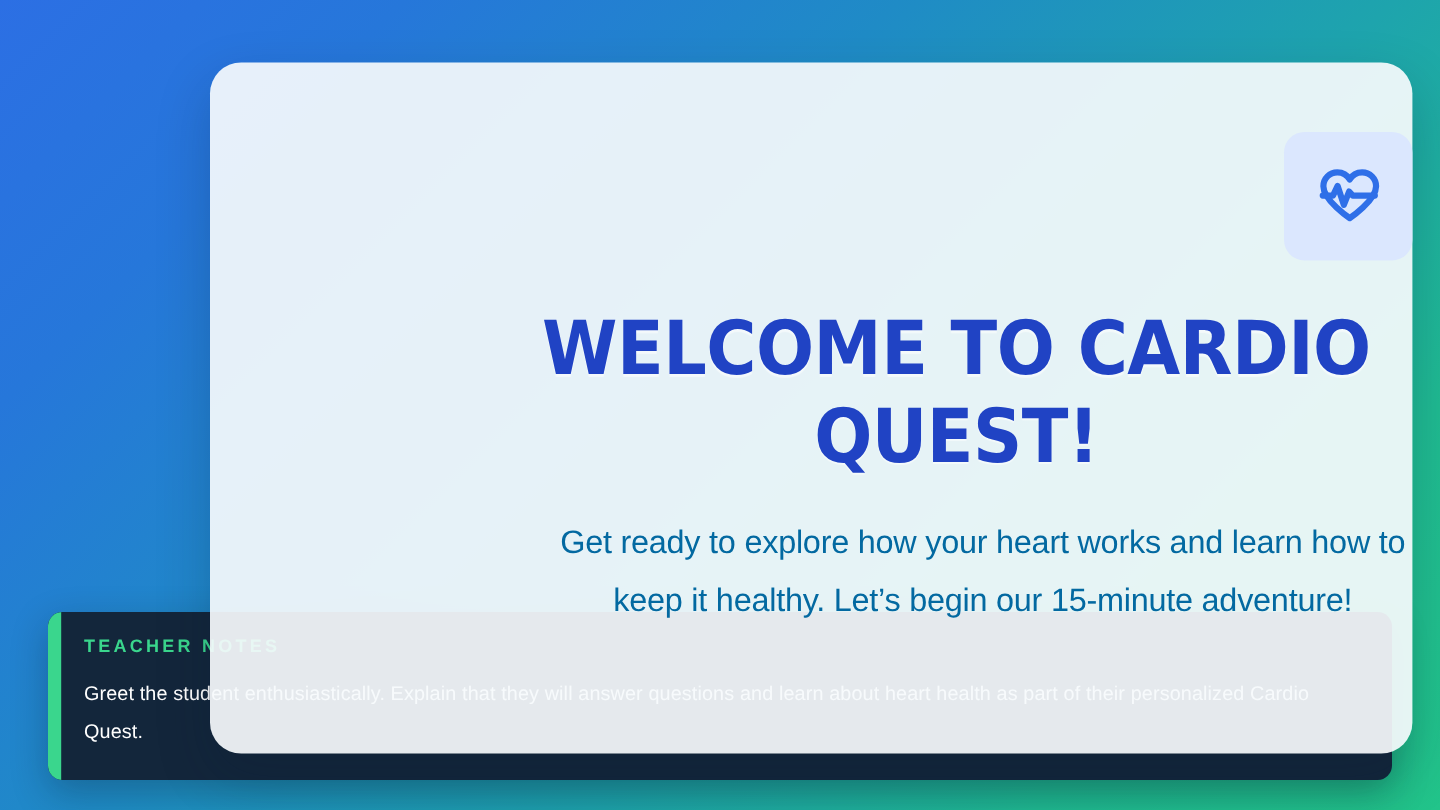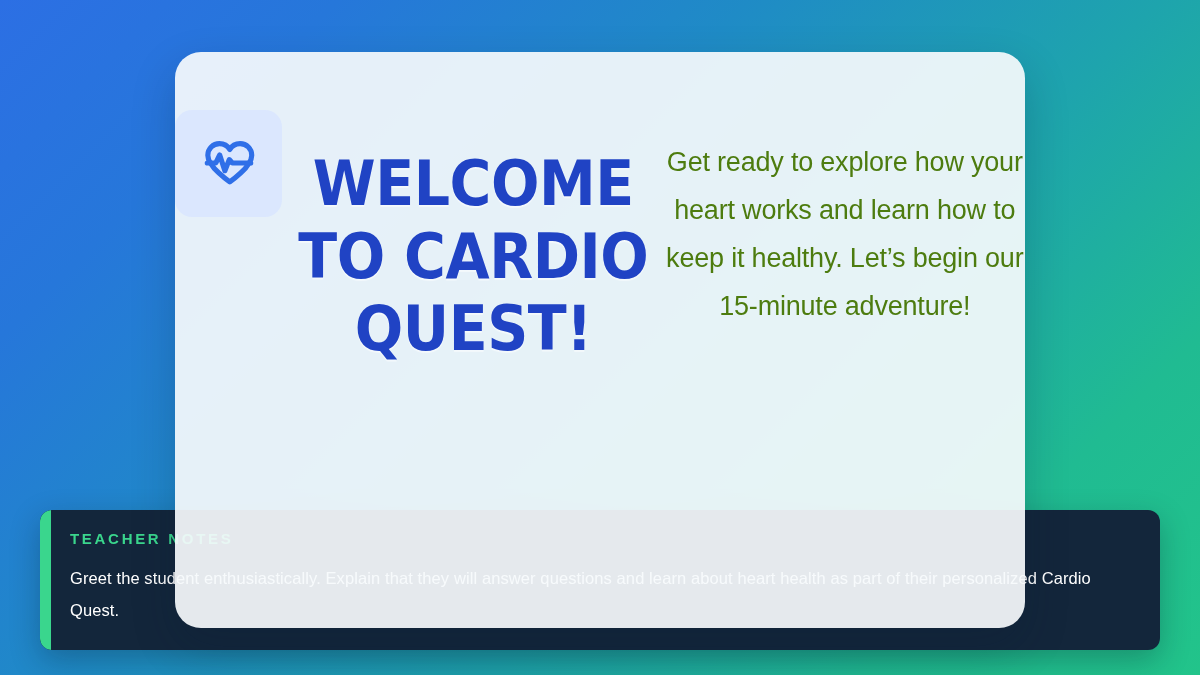--- a/index.html
+++ b/index.html
@@ -57,27 +57,27 @@
     color:#ffffff;
     font-size:16.5px;
     line-height:1.95;
     letter-spacing:.1px;
   }
 
   
   #welcome-card {
     position:absolute;
     left:175px; top:52px;
-    width:850px; height:576px;
+    width:1002px; height:576px;
     background:rgba(246,250,252,.925);
     border-radius:26px;
     box-shadow:0 18px 44px rgba(8,26,48,.22);
     display:flex;
-    flex-direction:row;
-    align-items:flex-start;
+    flex-direction:column;
+    align-items:flex-end;
     padding-top:58px;
   }
 
   
   #icon-tile {
     width:107px; height:107px;
     background:#dbe7fe;
     border-radius:17px;
     display:flex;
     align-items:center;
@@ -100,21 +100,21 @@
     text-transform:uppercase;
     transform:scaleX(.92);
     text-shadow:0 2px 1px rgba(255,255,255,.55);
   }
 
   
   #card-subtitle {
     margin-top:28px;
     width:716px;
     text-align:center;
-    color:#4d7c0f;
+    color:#0369a1;
     font-size:27px;
     line-height:1.78;
     letter-spacing:-0.2px;
   }
 </style>
 </head>
 <body>
 
 <div id="stage">
 

